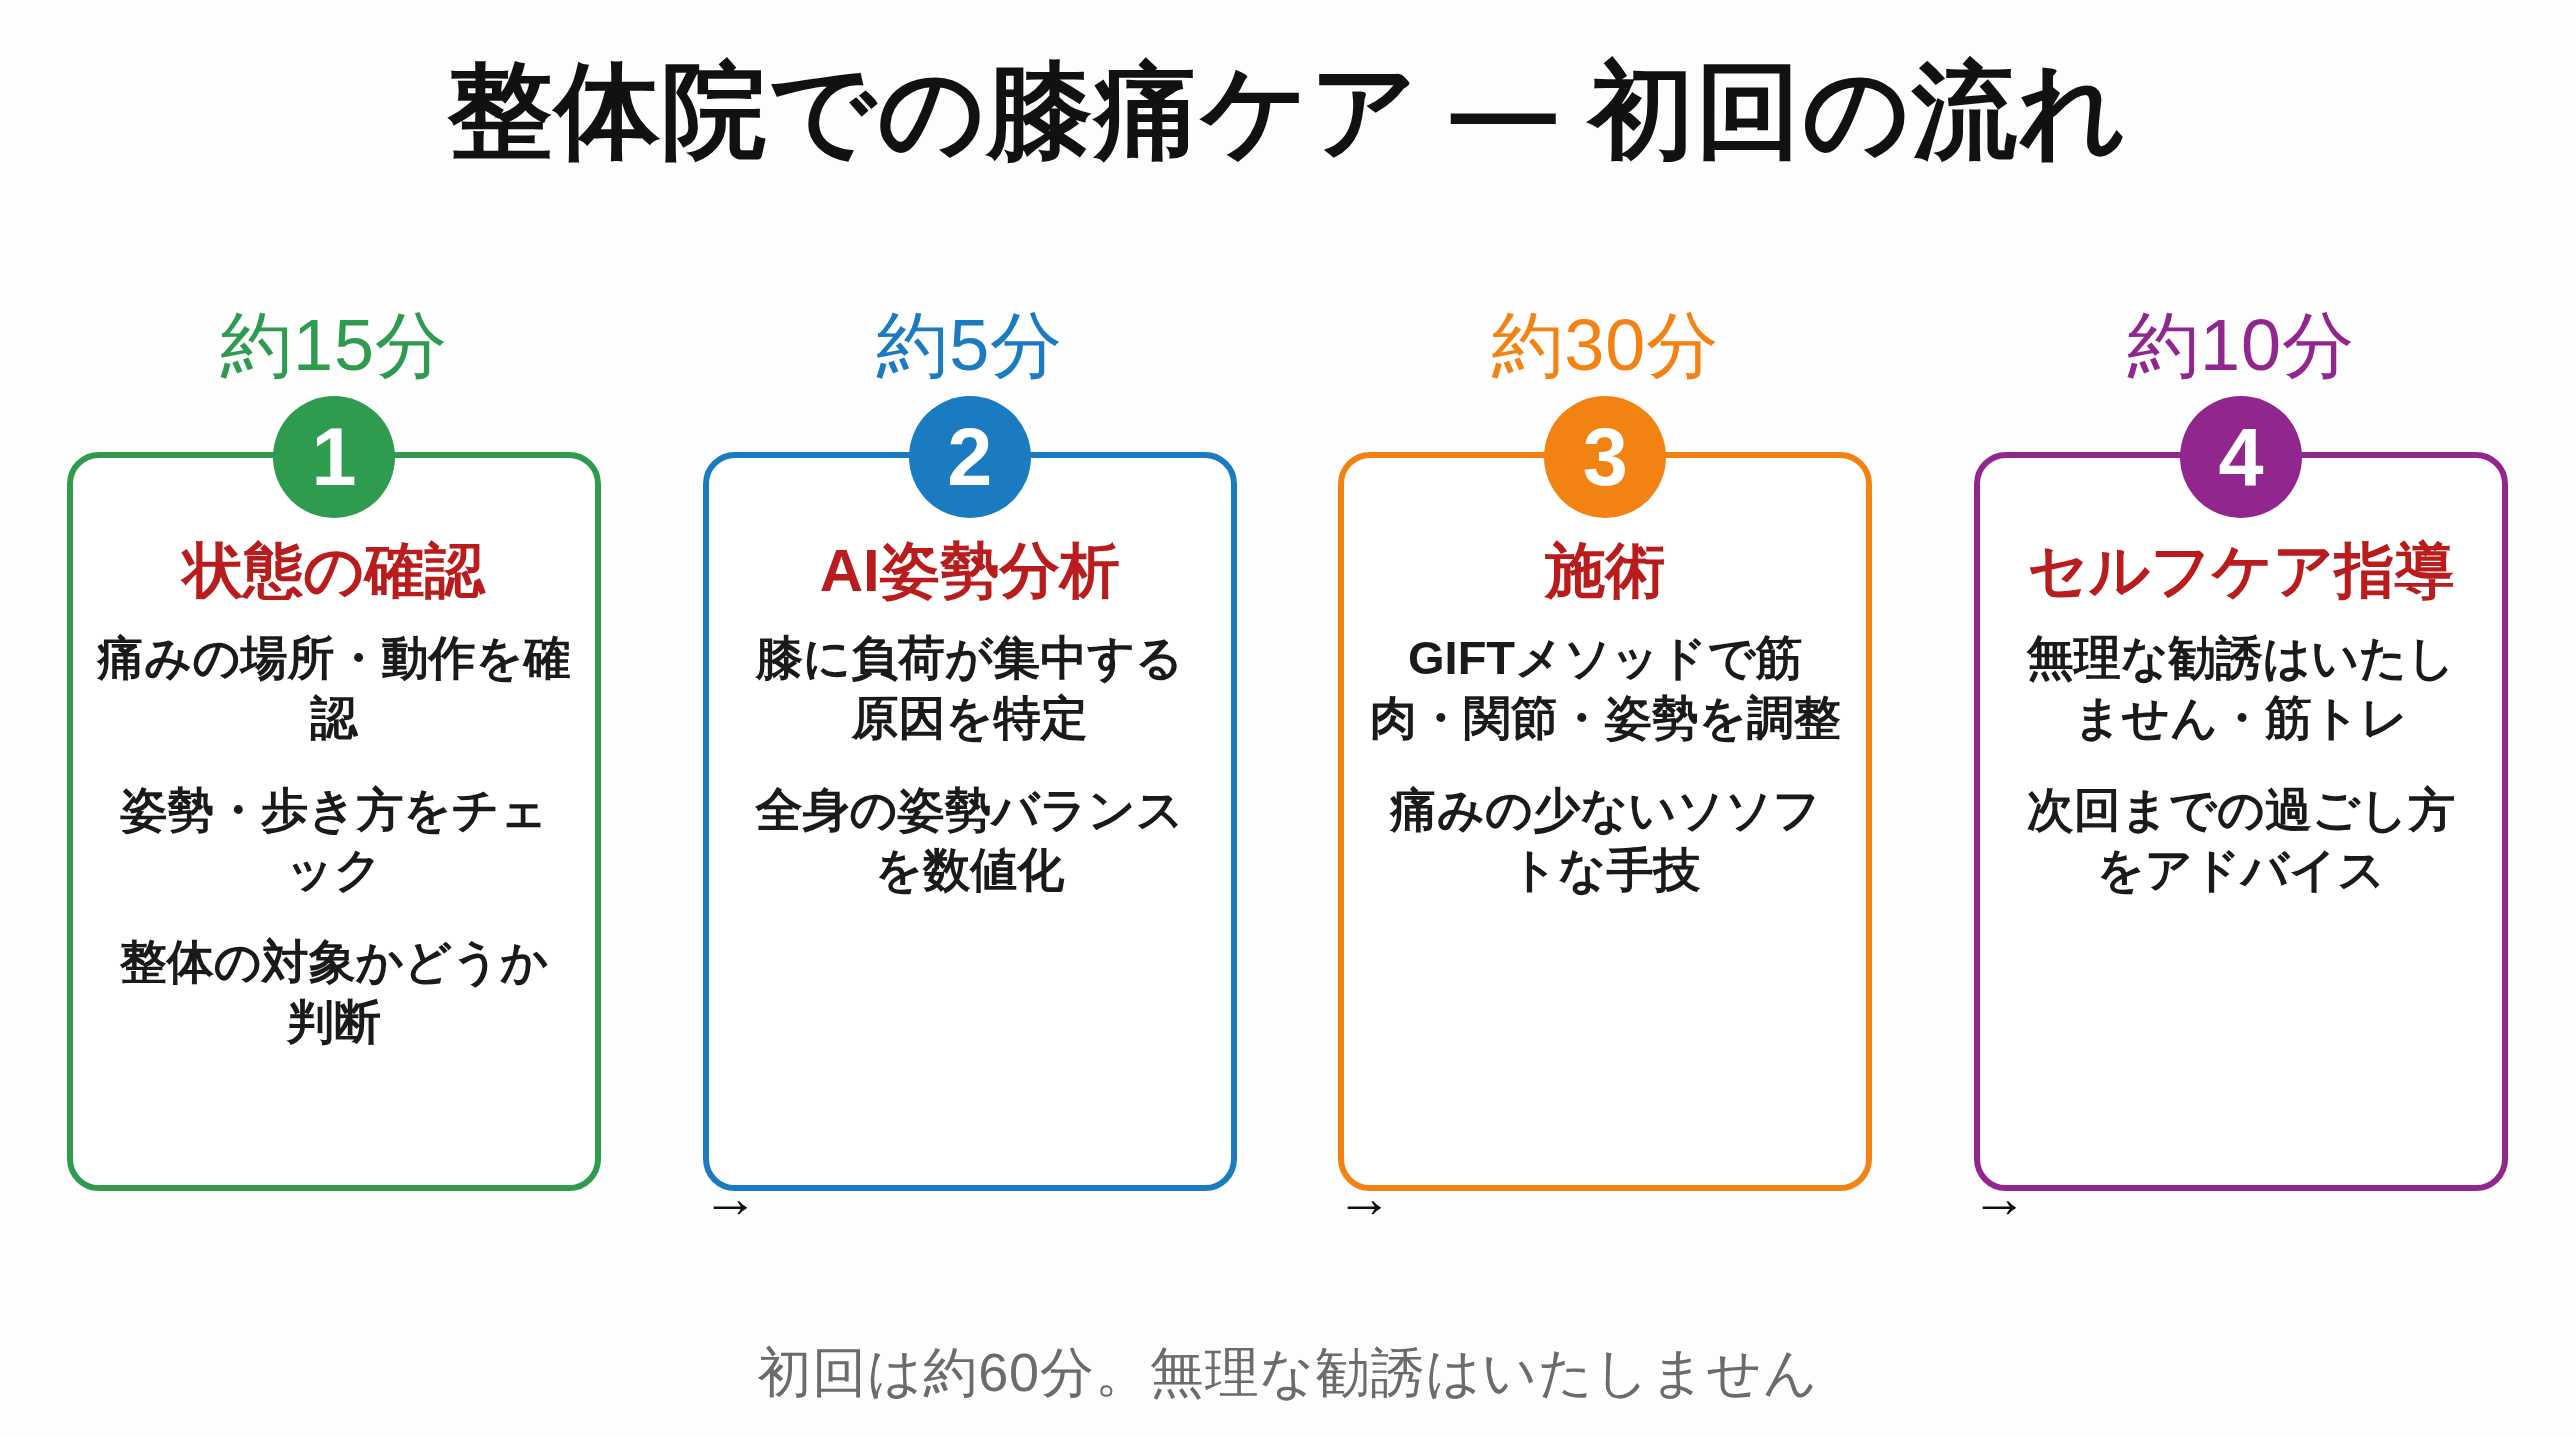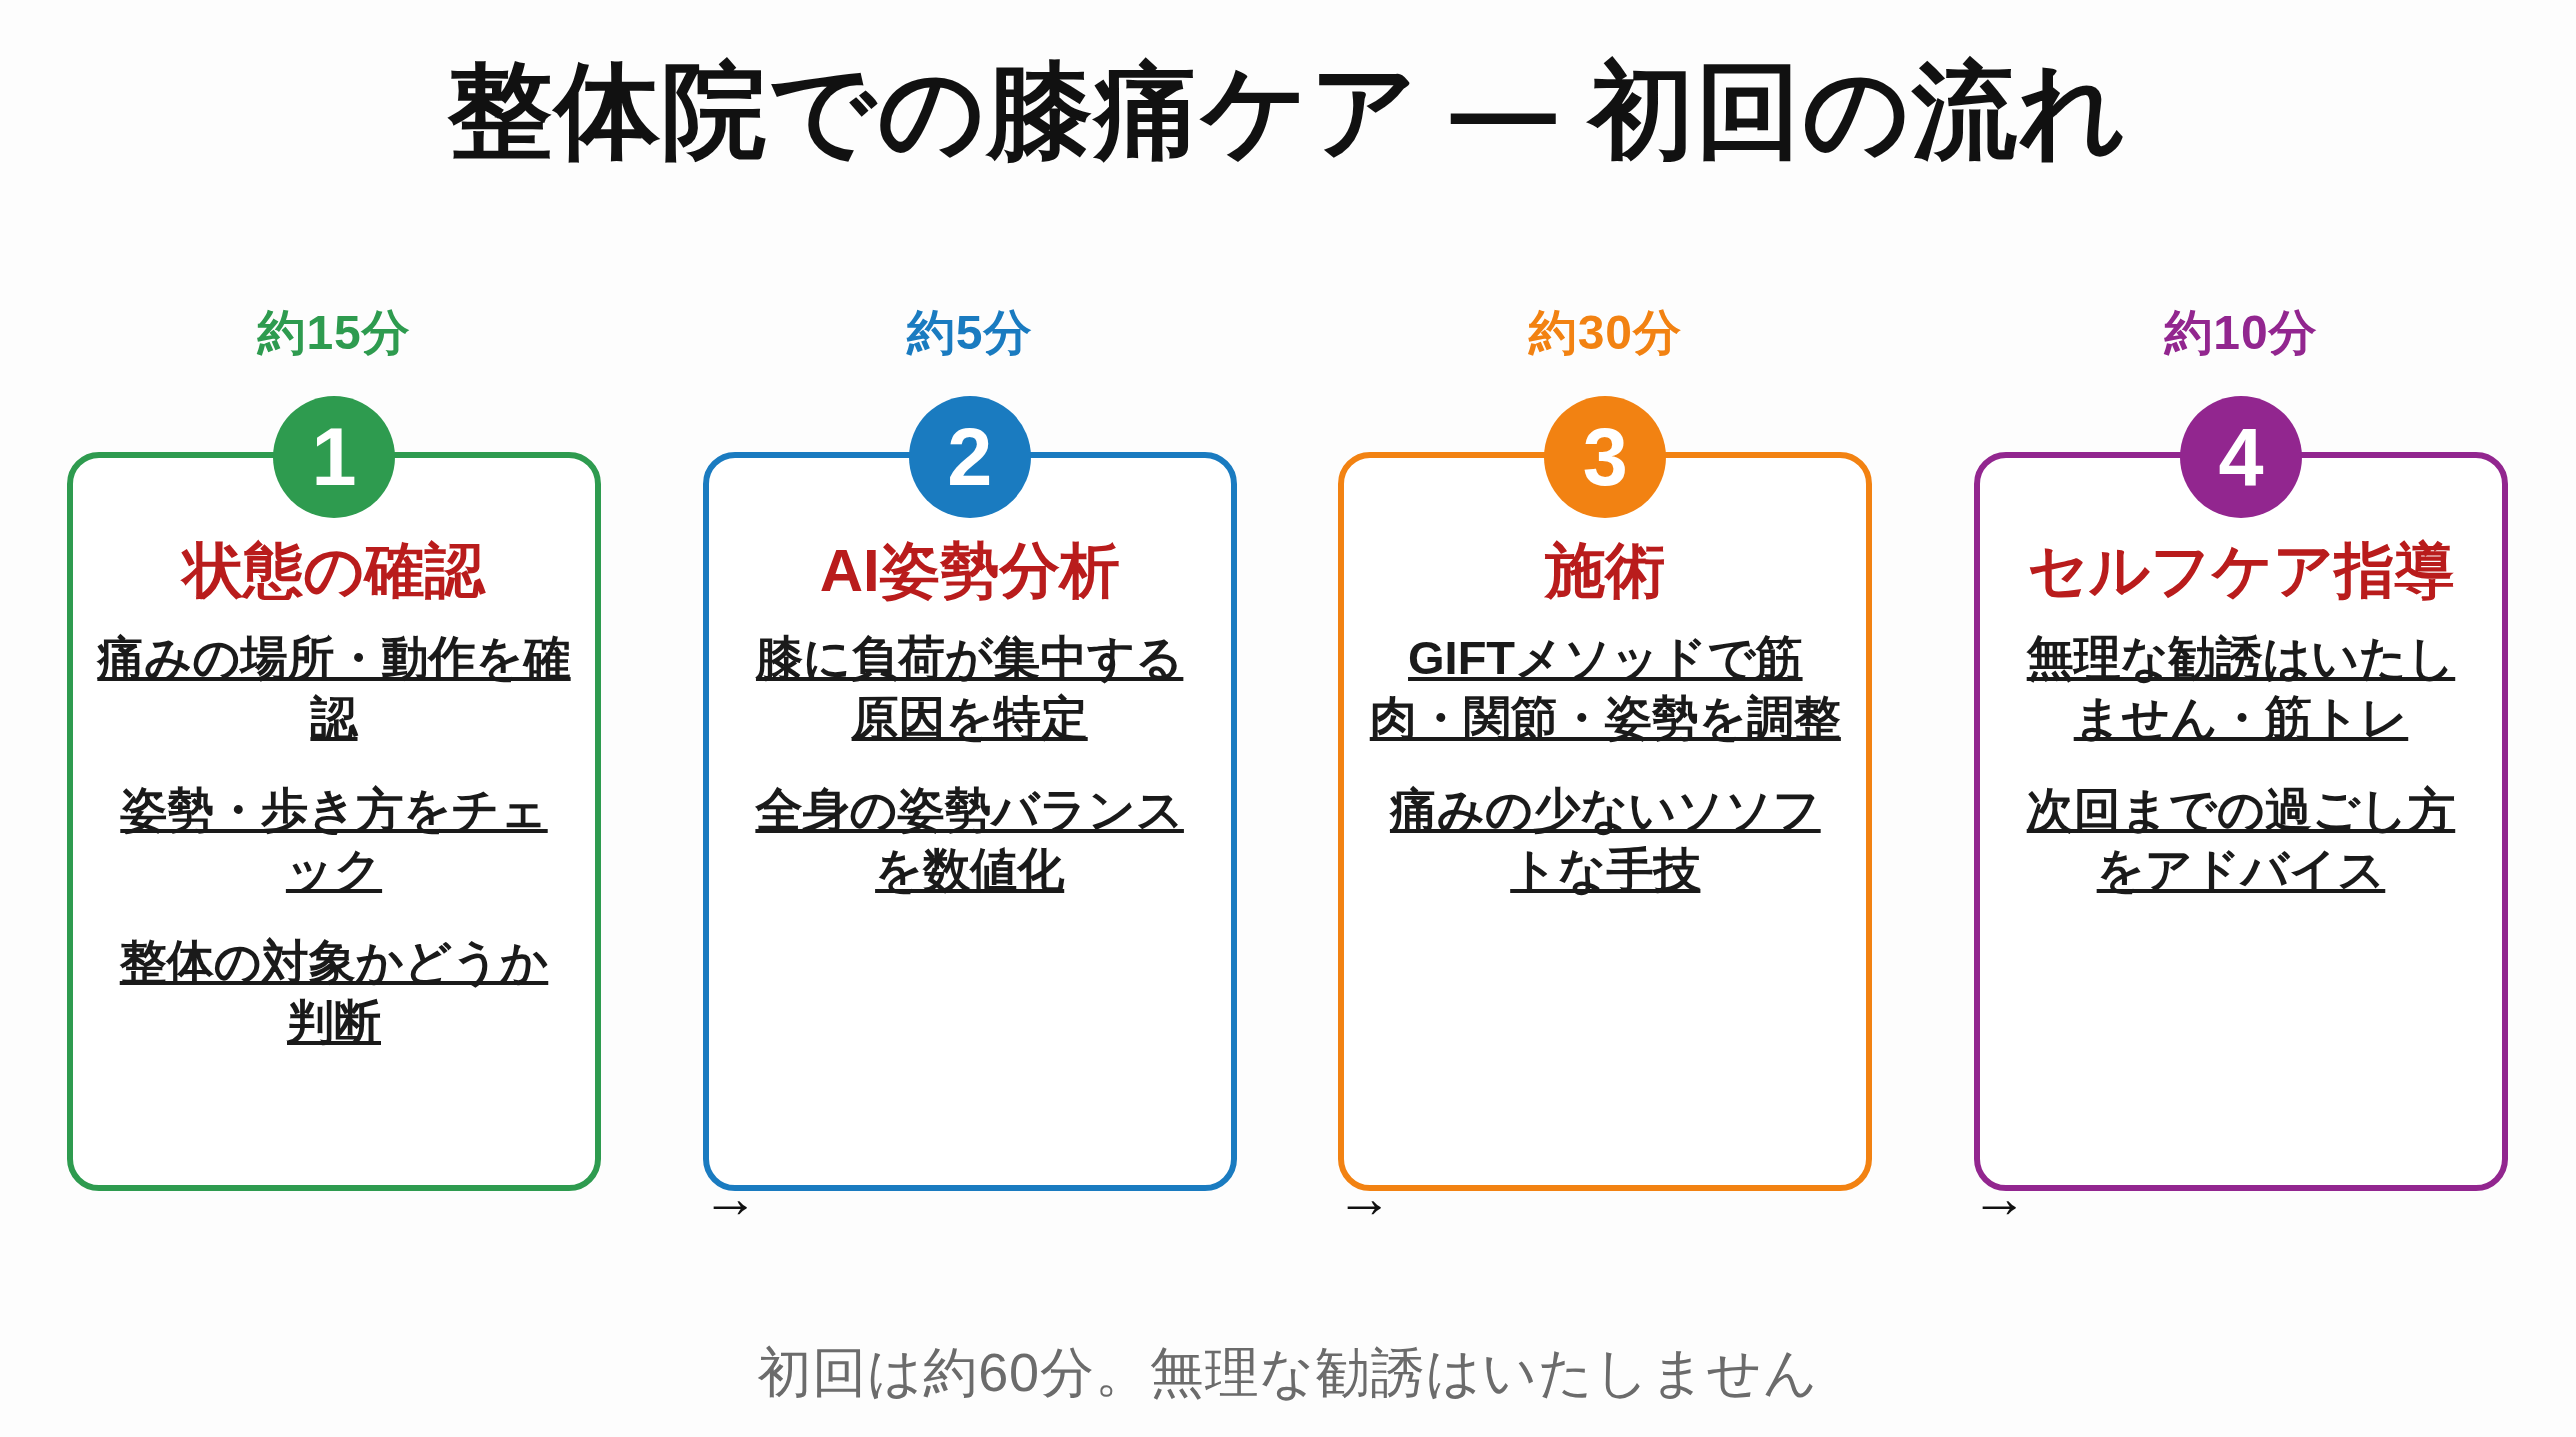--- a/index.html
+++ b/index.html
@@ -55,24 +55,24 @@
   .step {
     position: relative;
     width: 534px;
     flex: 0 0 534px;
     display: flex;
     flex-direction: column;
     align-items: center;
   }
 
   .duration {
-    font-size: 48px;
-    font-weight: 700;
+    font-size: 72px;
+    font-weight: 400;
     line-height: 1;
-    margin-bottom: 39px;
+    margin-bottom: 15px;
     white-space: nowrap;
     letter-spacing: 0.9px;
   }
 
   .card-wrap {
     position: relative;
     width: 534px;
     height: 796px;
   }
 
@@ -128,21 +128,20 @@
 
   .card-body {
     font-size: 47px;
     font-weight: 800;
     color: #1a1a1a;
     line-height: 1.28;
     padding: 0 13px;
   }
   .card-body p {
     margin: 0 0 32px 0;
-    text-decoration: underline;
   }
   .card-body p:last-child {
     margin-bottom: 0;
   }
 
   
   .arrow {
     position: absolute;
     top: 861px;
     font-size: 56px;

